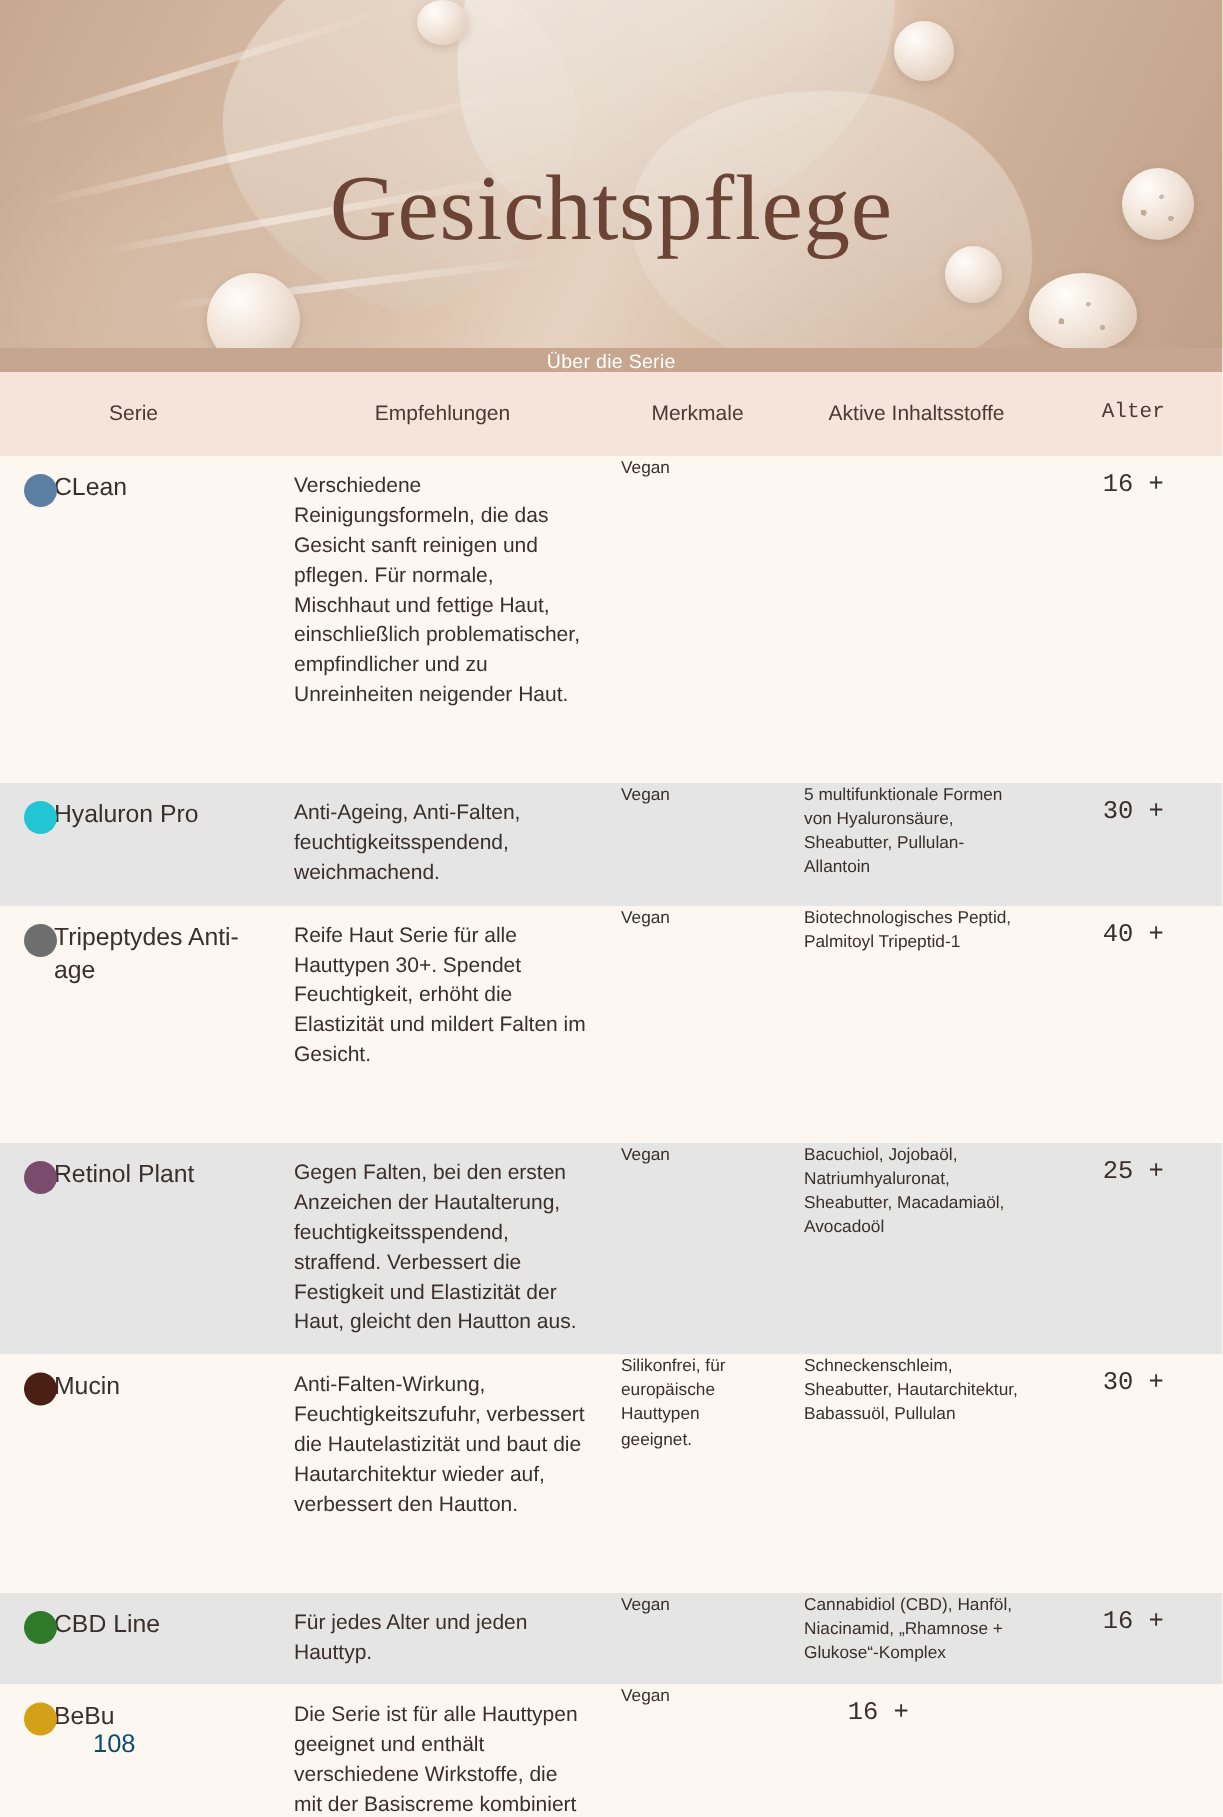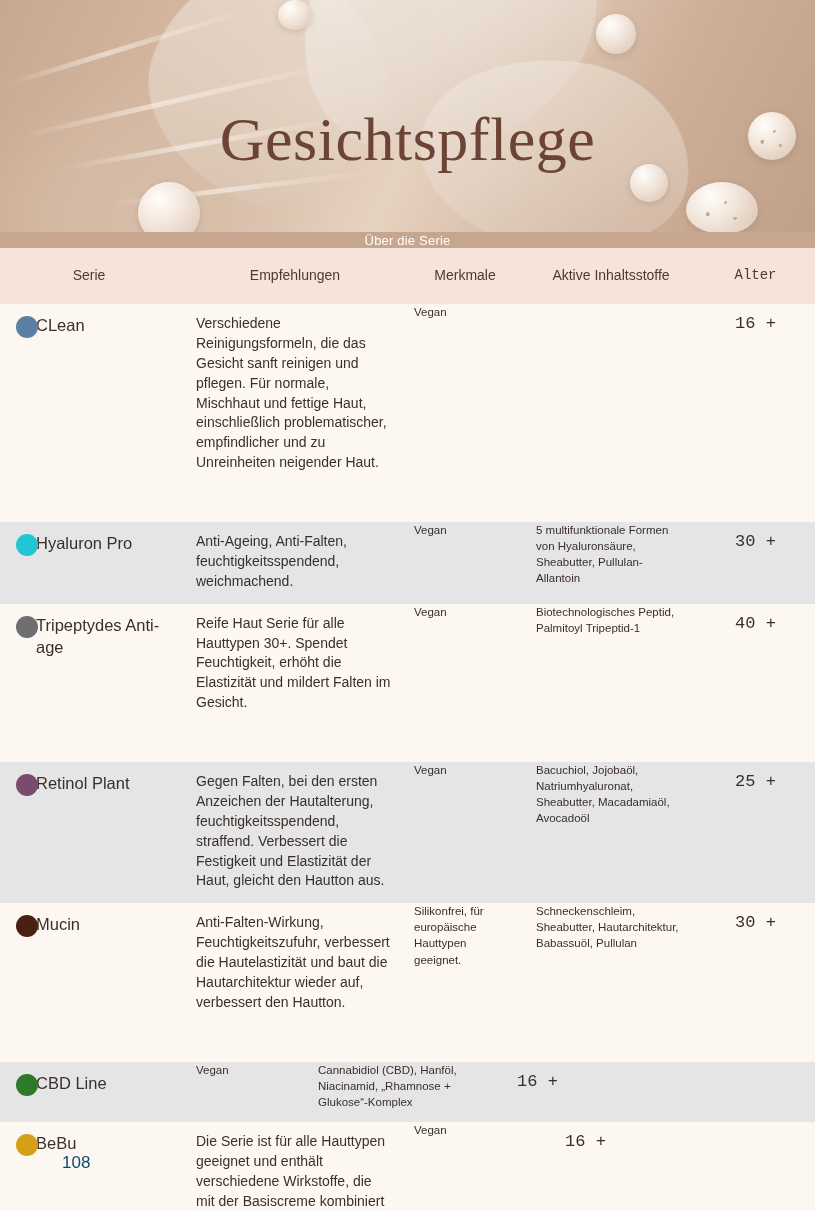--- a/index.html
+++ b/index.html
@@ -281,20 +281,21 @@
     <div class="c c-merk merk-text">Silikonfrei, für europäische Hauttypen geeignet.</div>
     <div class="c c-akt akt-text">Schneckenschleim, Sheabutter, Hautarchitektur, Babassuöl, Pullulan</div>
     <div class="c c-alter alter-text">30 +</div>
   </div>
 
   <div class="row alt">
     <div class="c c-serie">
       <span class="dot" style="background:#2f7a2a"></span>
       <span class="serie-name">CBD Line</span>
     </div>
+    <div class="c c-empf empf-text">Für jedes Alter und jeden Hauttyp.</div>
     <div class="c c-merk merk-text">Vegan</div>
     <div class="c c-akt akt-text">Cannabidiol (CBD), Hanföl, Niacinamid, „Rhamnose + Glukose“-Komplex</div>
     <div class="c c-alter alter-text">16 +</div>
   </div>
 
   <div class="row plain">
     <div class="c c-serie">
       <span class="dot" style="background:#d4a017"></span>
       <span class="serie-name">BeBu</span>
     </div>

